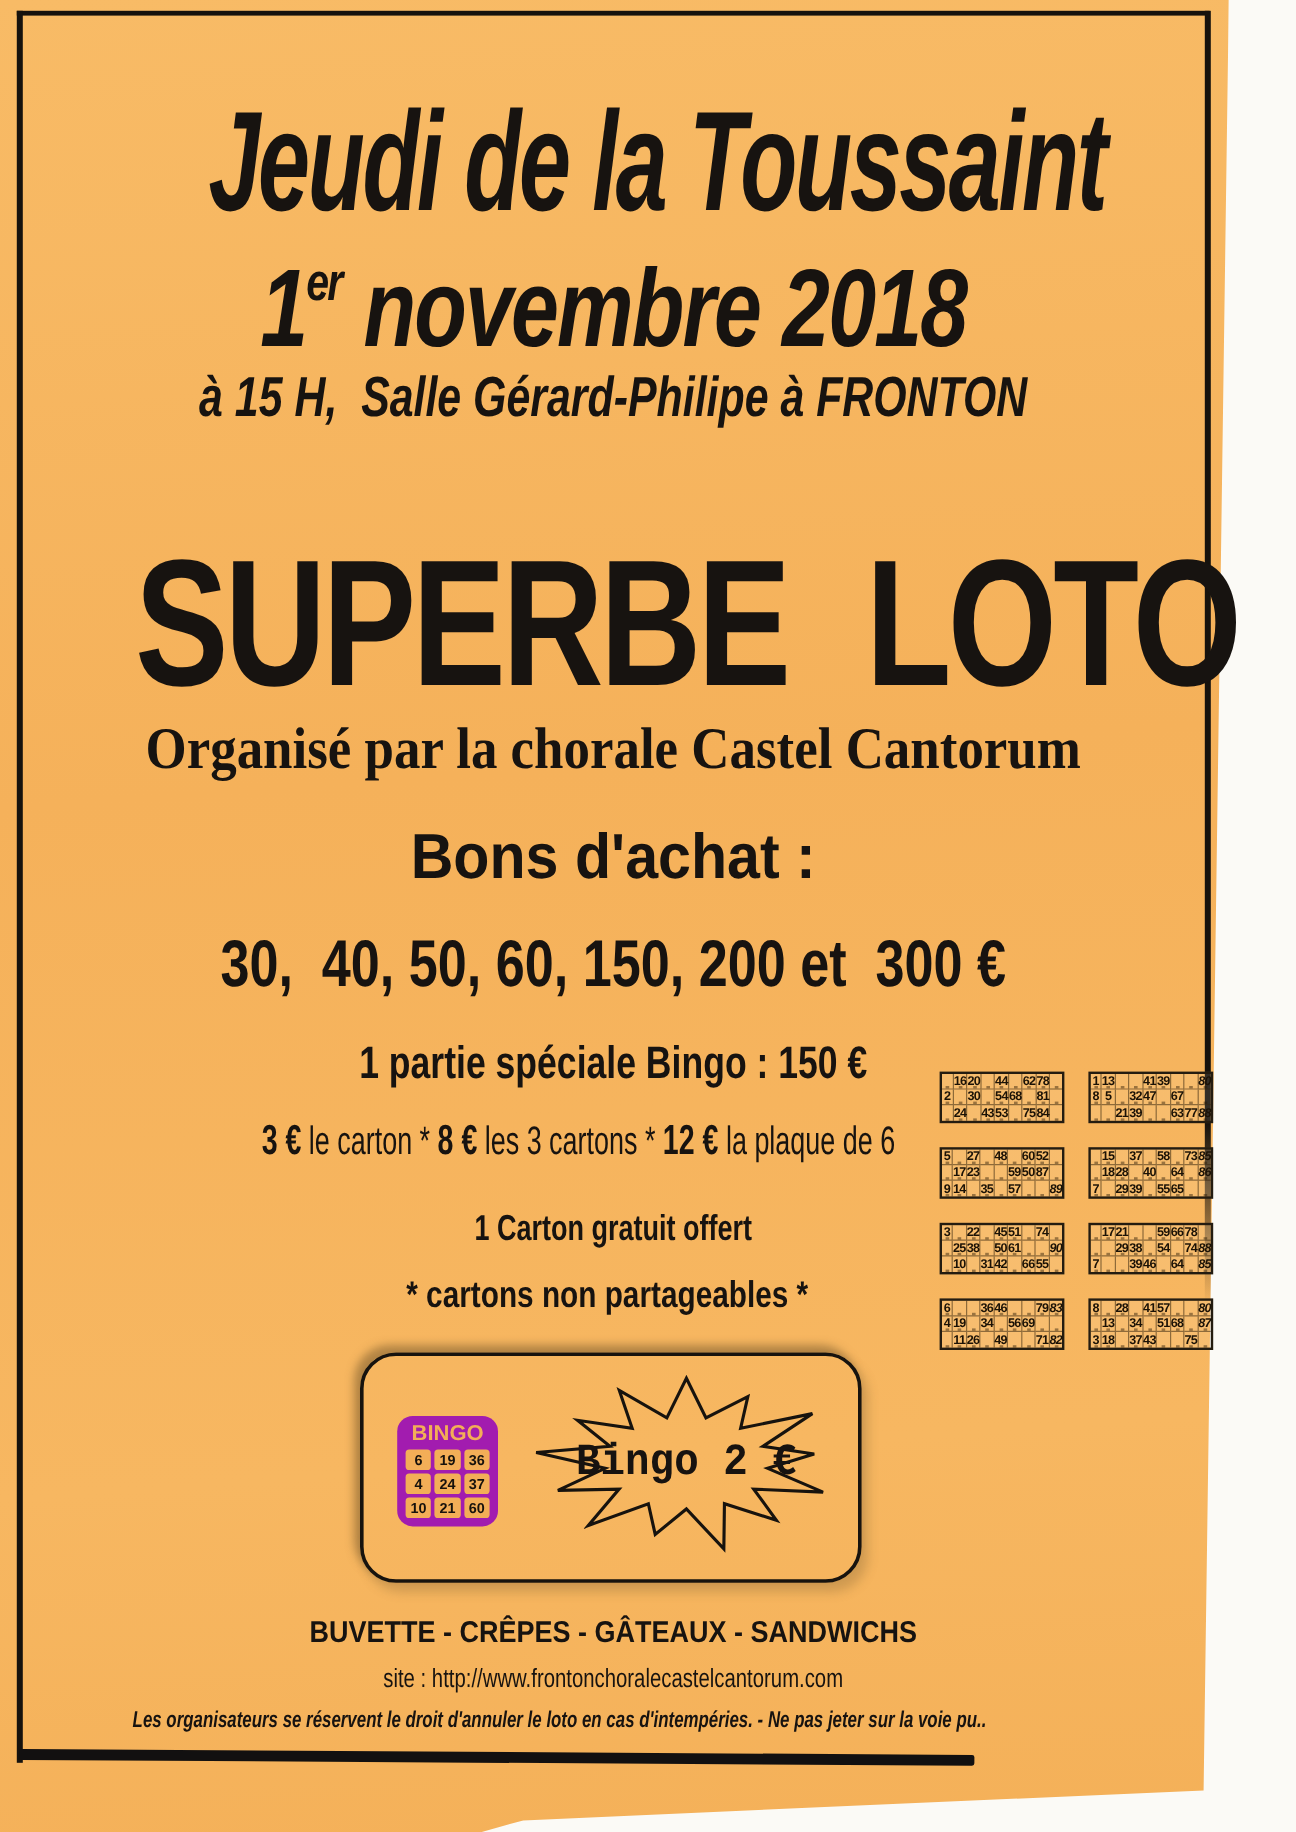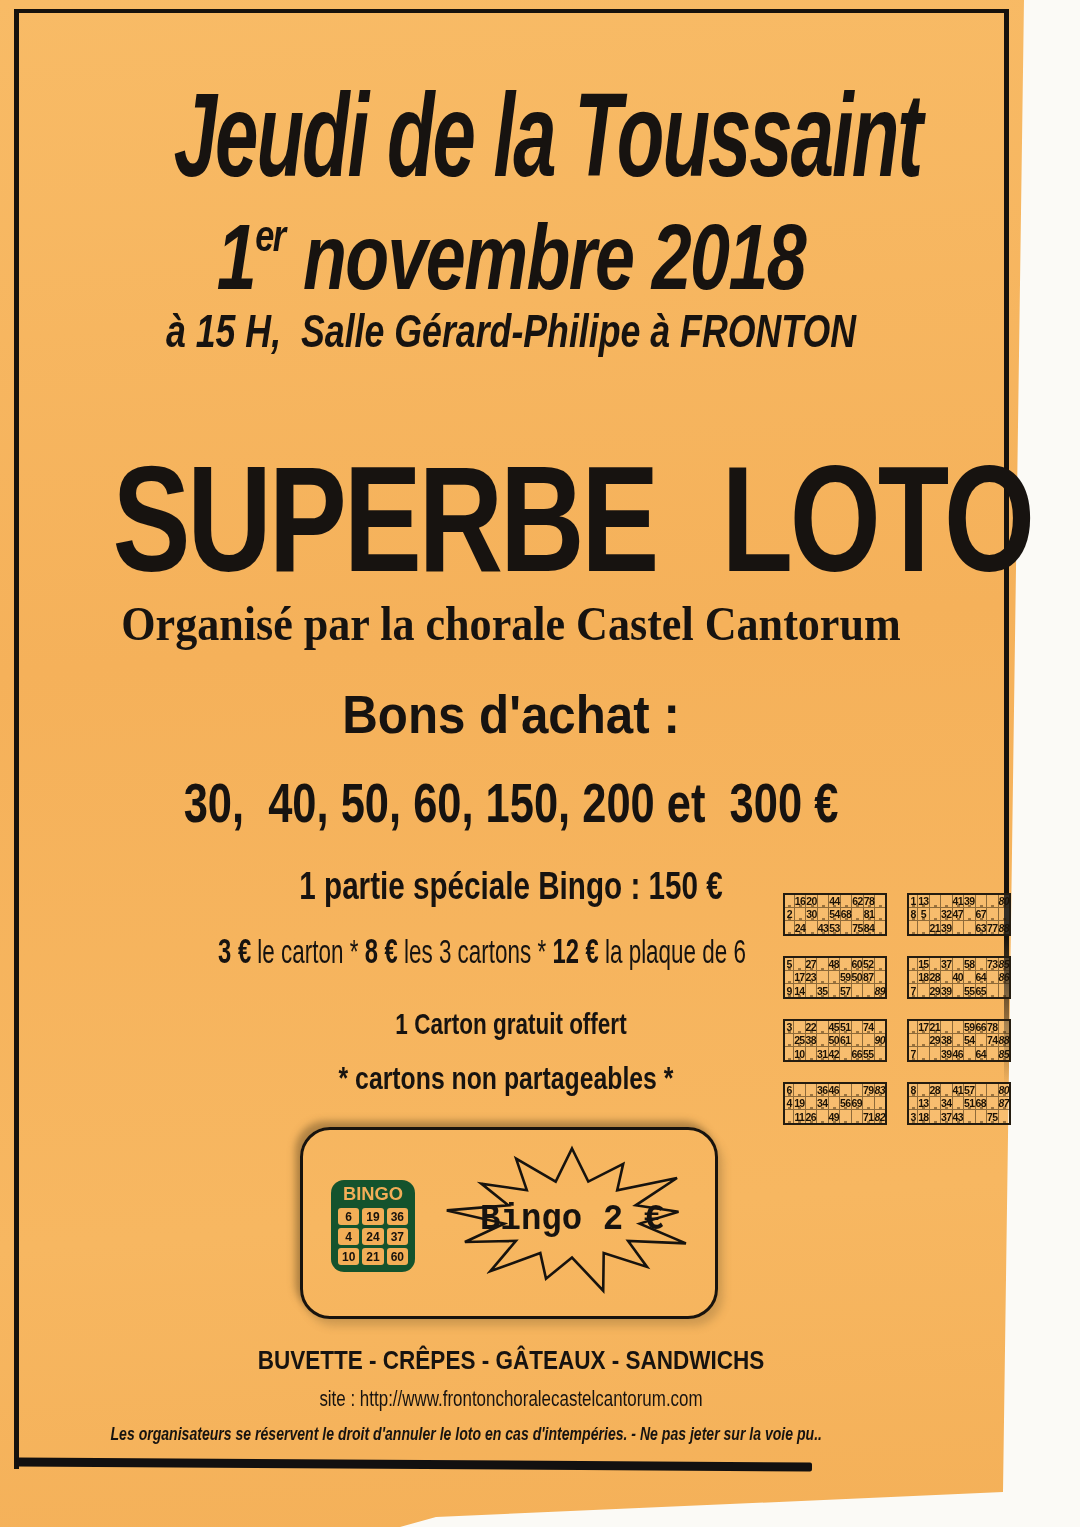--- a/index.html
+++ b/index.html
@@ -62,21 +62,21 @@
     font-size:10.5px;font-weight:bold;letter-spacing:-0.6px;color:#1b1206;
     position:relative;overflow:visible;}
   .loto-cell:nth-child(9n){border-right:none;font-style:italic;}
   .loto-cell:nth-child(n+19){border-bottom:none;}
   .loto-cell::after{content:"";position:absolute;bottom:0;left:50%;margin-left:-1px;
     width:3px;height:2px;background:rgba(40,25,5,.45);}
   
   #bingo-zone{left:300px;top:1127px;width:412px;height:186px;
     border:3px solid #17130e;border-radius:30px;
     box-shadow:-5px -6px 7px rgba(110,82,40,.5),5px 7px 9px rgba(120,92,50,.3);}
-  #bingo-mini-card{left:28px;top:50px;width:84px;height:92px;background:#14532d;
+  #bingo-mini-card{left:28px;top:50px;width:84px;height:92px;background:#a21caf;
     border-radius:13px;padding-top:4px;box-sizing:border-box;}
   #bingo-mini-title{color:#f3ae57;font-size:18px;font-weight:bold;text-align:center;
     letter-spacing:0;transform:scaleX(1.02);}
   #bingo-mini-grid{margin:3px 7px 0;display:grid;grid-template-columns:repeat(3,1fr);
     gap:3px;}
   .bingo-mini-cell{background:#f3ae57;border-radius:3px;height:17px;
     display:flex;align-items:center;justify-content:center;
     font-size:12px;font-weight:bold;color:#17120c;}
   #burst-box{left:438px;top:1138px;width:268px;height:162px;font-family:Liberation Mono, monospace;}
   #burst-box svg{position:absolute;inset:0;overflow:visible;}

